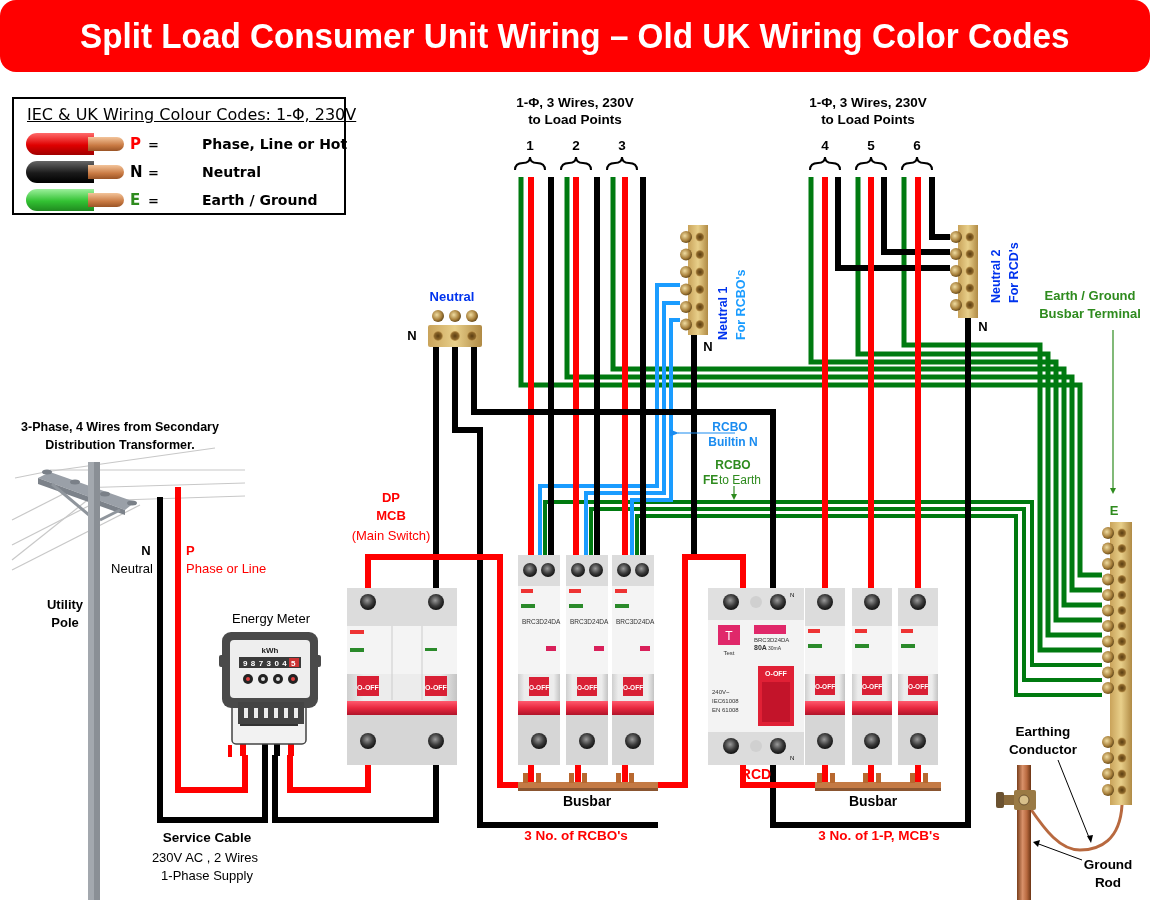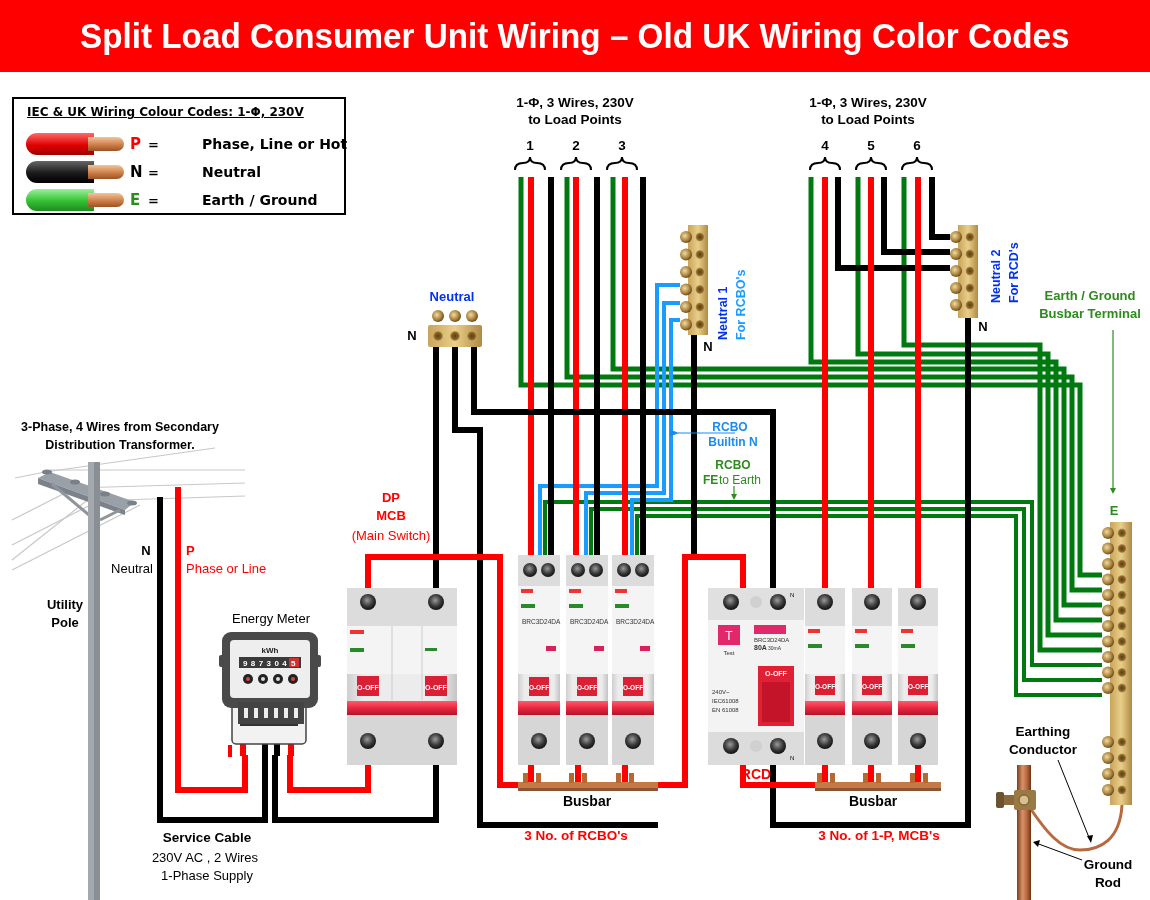--- a/index.html
+++ b/index.html
@@ -1,23 +1,23 @@
 <!DOCTYPE html>
 <html><head>
 <meta charset="utf-8">
 <style>
   html, body { margin:0; padding:0; background:#fff; }
   body { width:1150px; height:900px; position:relative; overflow:hidden; font-family:"Liberation Sans", sans-serif; }
-  .title-bar { position:absolute; left:0; top:0; width:1150px; height:72px; background:#ff0000; display:flex; align-items:center; justify-content:center; }
+  .title-bar { position:absolute; left:0; top:0; width:1150px; height:72px; background:#ff0000; display:flex; align-items:center; justify-content:center;border-radius:16px; }
   .title-bar h1 { margin:0; color:#fff; font-family:"Liberation Sans", sans-serif; font-weight:bold; font-size:35px; letter-spacing:0px; transform:scaleX(0.95); }
   svg#diagram { position:absolute; left:0; top:0; }
   .lbl { font-family:"Liberation Sans", sans-serif; font-weight:bold; }
   .lbl-n { font-family:"Liberation Sans", sans-serif; font-weight:normal; }
   .legend { position:absolute; left:12px; top:97px; width:334px; height:118px; border:2px solid #000; background:#fff; box-sizing:border-box; }
-  .legend-title { position:absolute; left:13px; top:6px; font-family:"DejaVu Sans", sans-serif; font-weight:bold; font-size:12px; text-decoration:underline; color:#000; white-space:nowrap; }
+  .legend-title { position:absolute; left:13px; top:6px; font-family:"DejaVu Sans", sans-serif; font-weight:normal; font-size:16px; text-decoration:underline; color:#000; white-space:nowrap; }
   .legend-row { position:absolute; left:12px; height:26px; display:flex; align-items:center; }
   .wire-icon { width:100px; height:22px; position:relative; }
   .wire-icon .ins { position:absolute; left:0; top:0; width:68px; height:22px; border-radius:11px 0 0 11px; }
   .wire-icon .cu { position:absolute; left:62px; top:4px; width:36px; height:14px; border-radius:0 7px 7px 0; background:linear-gradient(#f3c49a,#c97a43 60%,#9a5426); }
   .legend-key { font-family:"DejaVu Sans", sans-serif; font-weight:bold; font-size:15px; margin-left:4px; width:18px; }
   .legend-eq { font-family:"DejaVu Sans", sans-serif; font-weight:bold; font-size:13px; width:22px; }
   .legend-text { font-family:"DejaVu Sans", sans-serif; font-weight:bold; font-size:14px; white-space:nowrap;margin-left:32px; }
 </style>
 </head>
 <body>

